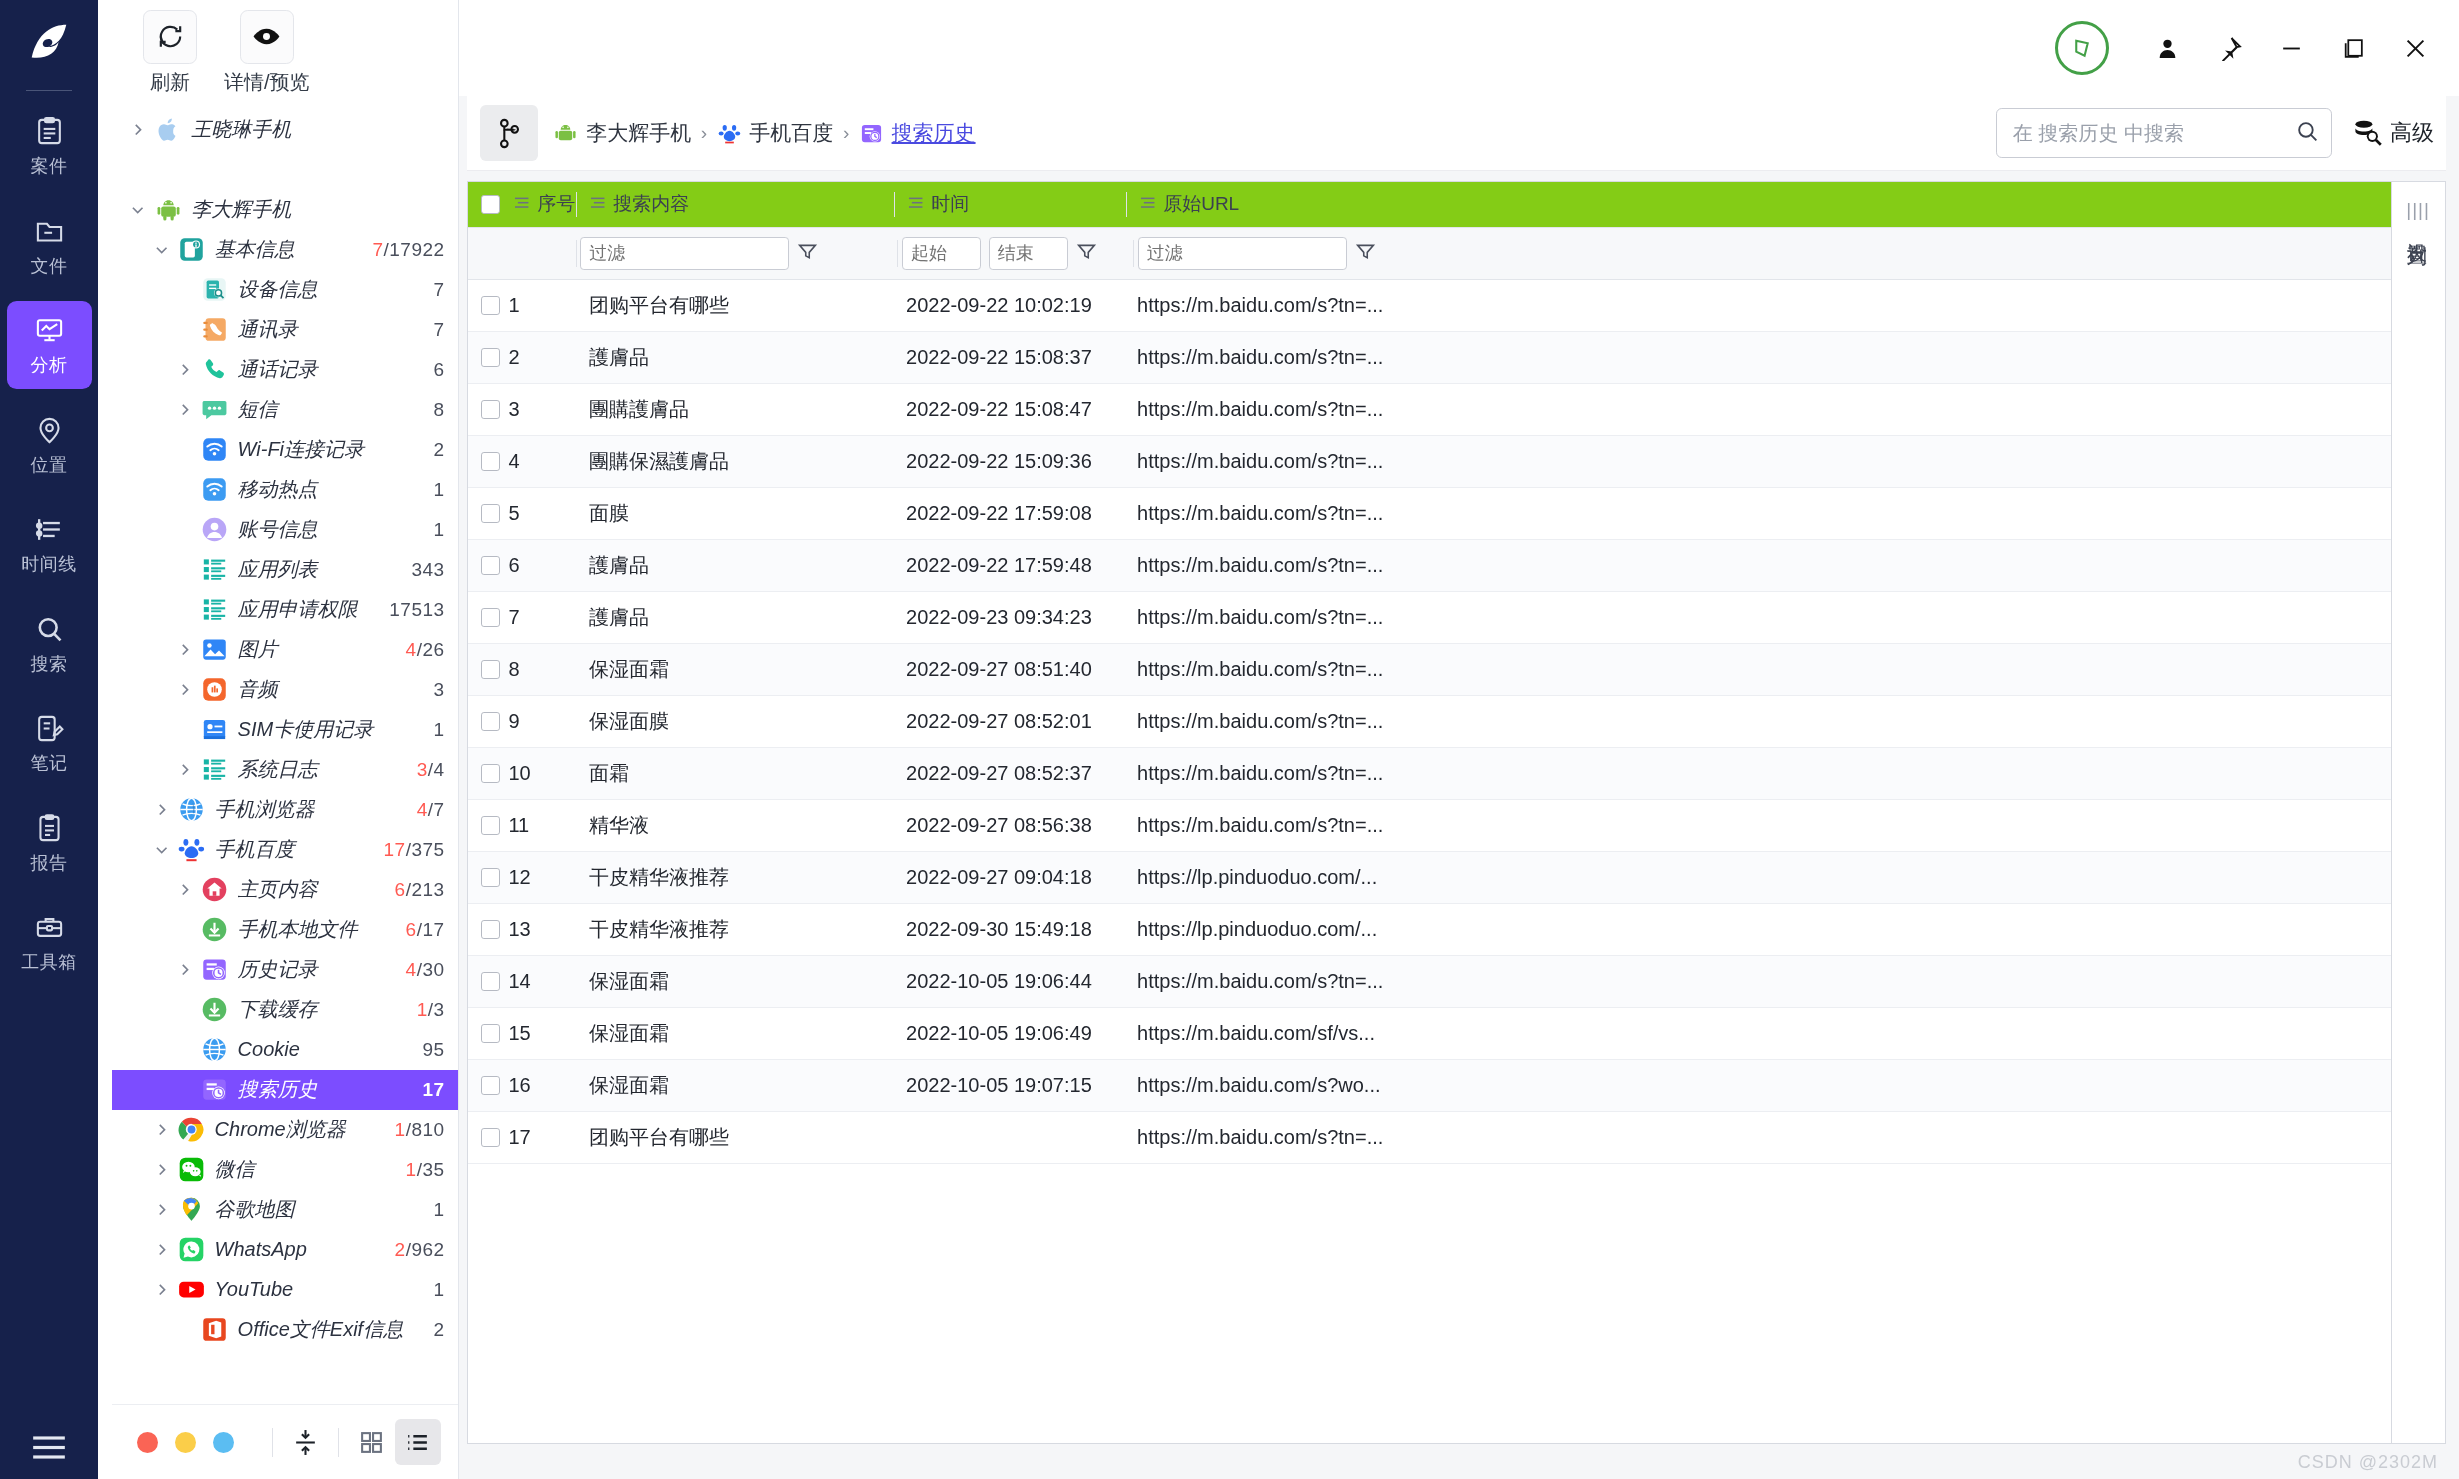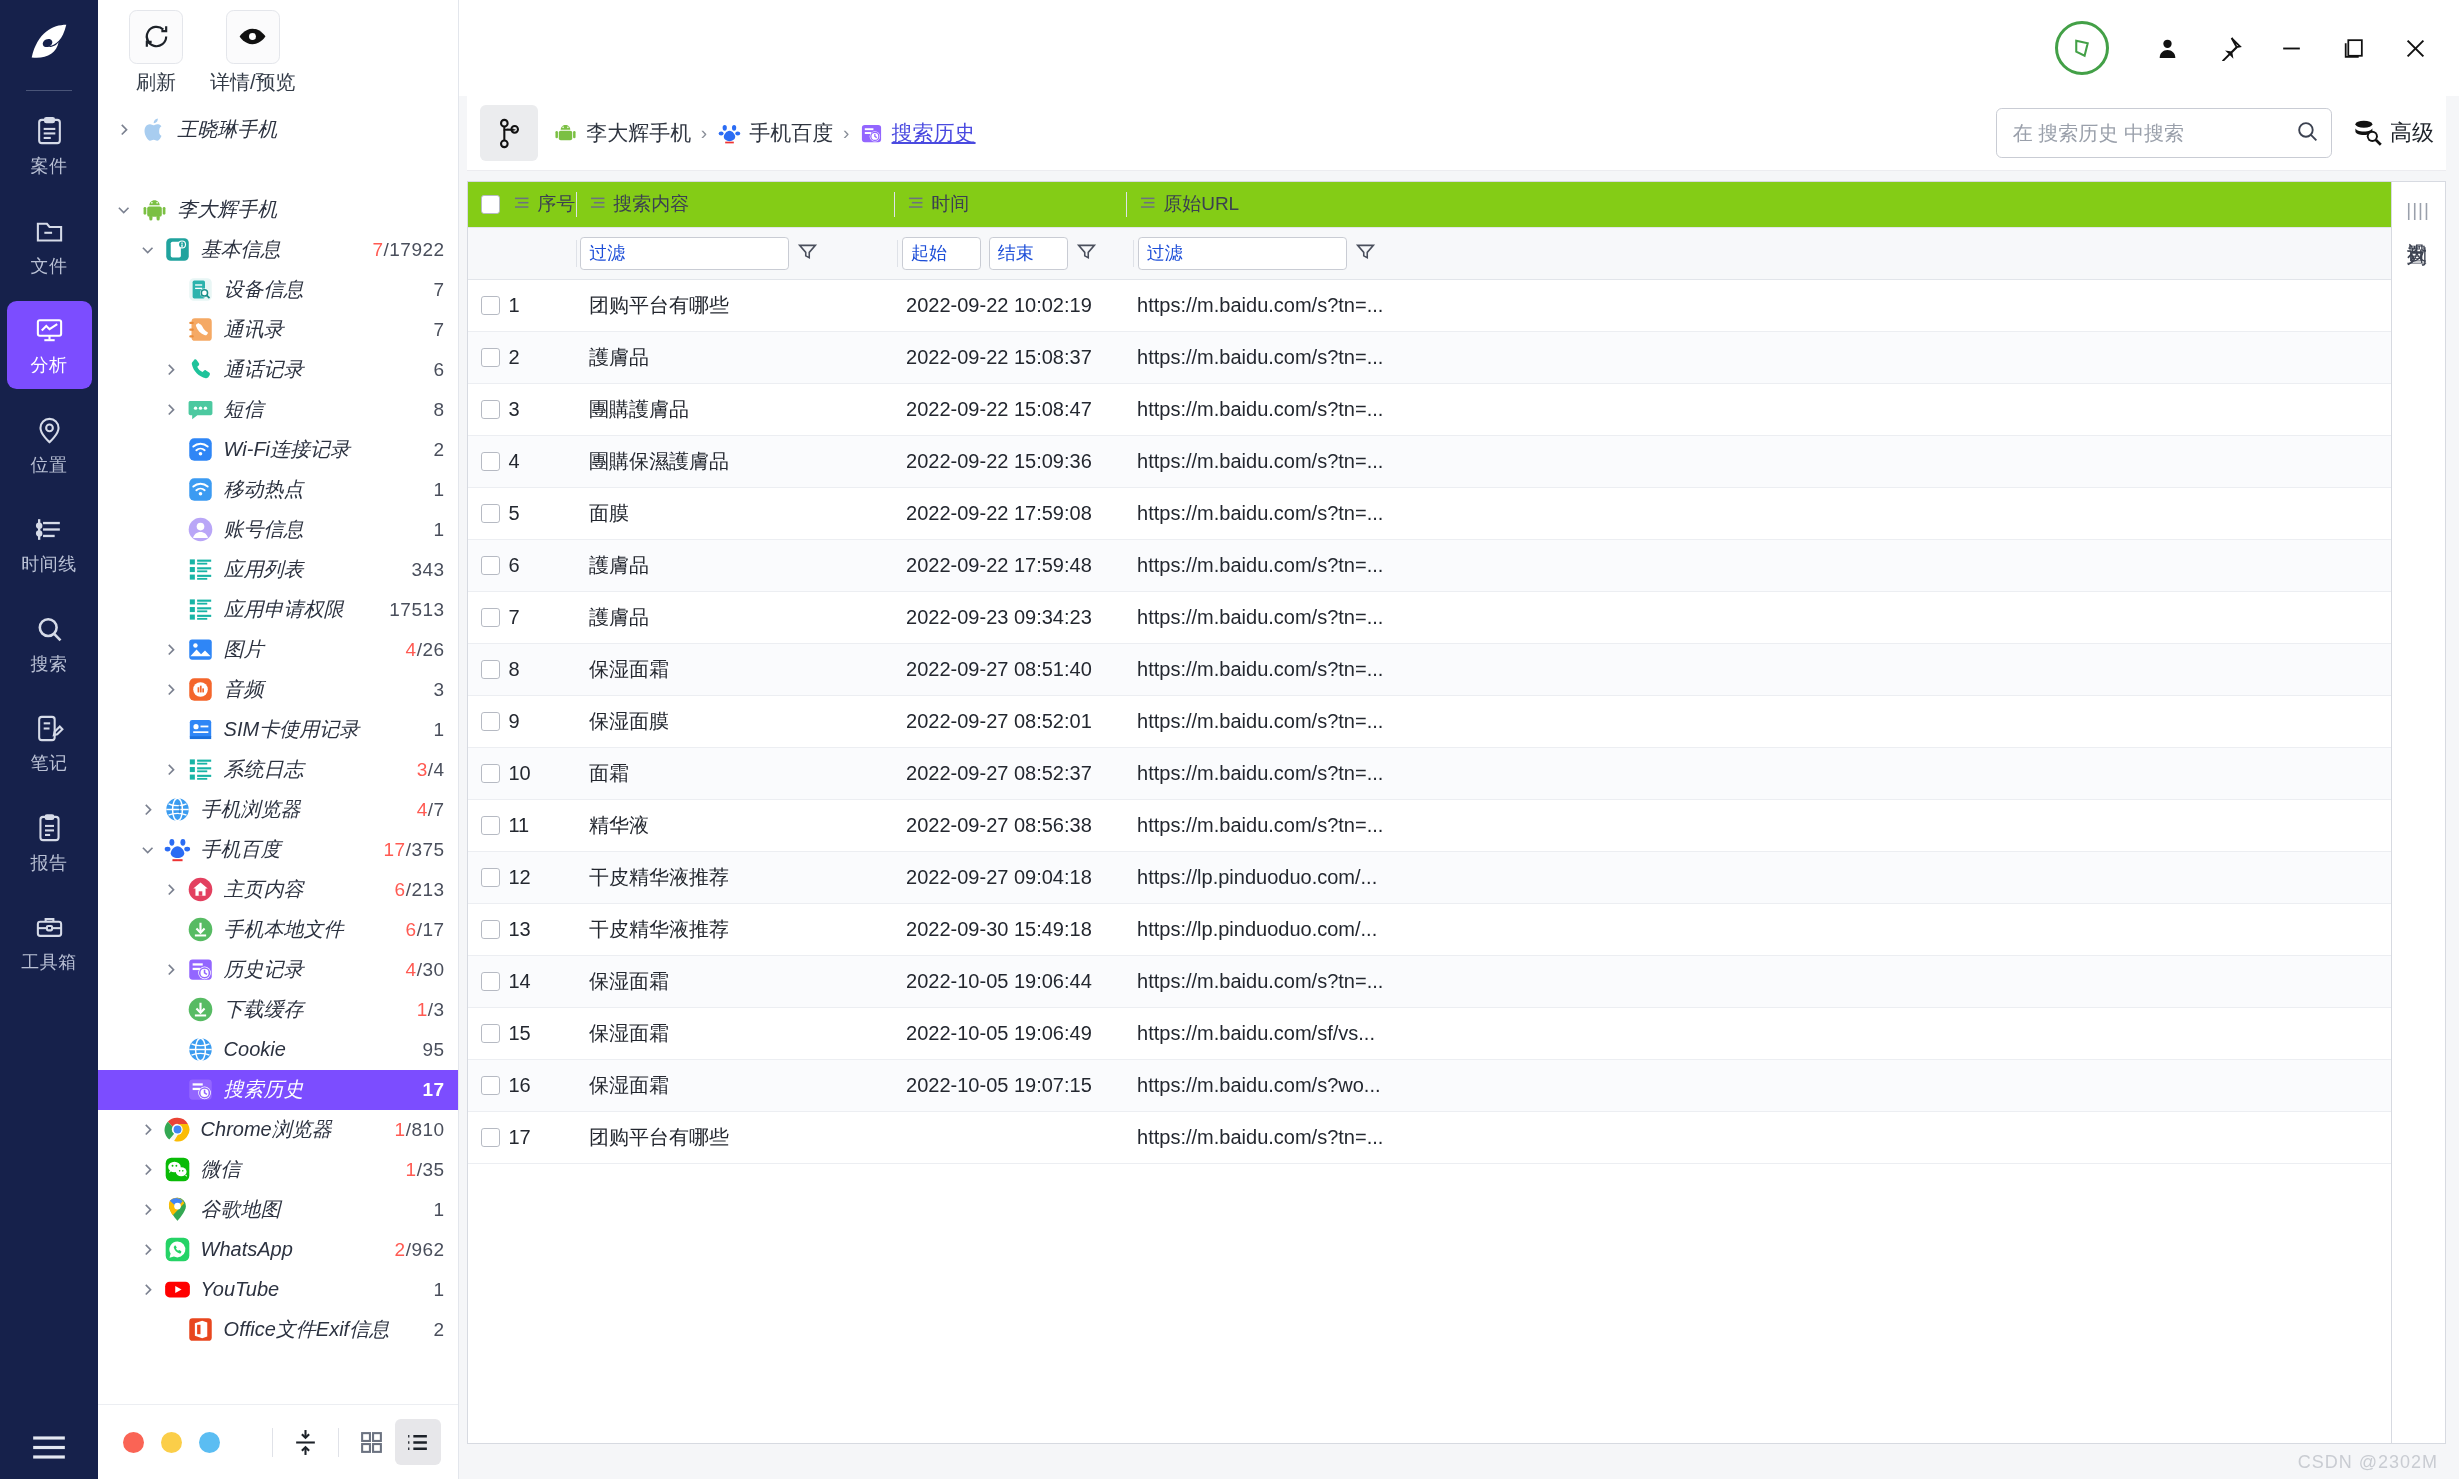--- a/index.html
+++ b/index.html
@@ -31,21 +31,21 @@
   .rail-item .ri-lb { color: #b9c0d4; font-size: 18px; letter-spacing: 0.5px; }
   .rail-item.active { background: #7c4dff; }
   .rail-item.active .ri-lb { color: #ffffff; }
   .rail-bottom { position: absolute; bottom: 17.3px; left: 0; width: 98px; display:flex; justify-content:center; }
 
   
   .treepanel {
     width: 361px; flex: 0 0 361px; height: 1479px;
     background: #ffffff; position: relative;
     border-right: 1px solid #e3e6ec;
-    display: flex; flex-direction: column;
+    display: flex; flex-direction: column; padding-left: 14px;
   }
   .tp-toolbar { height: 106px; display:flex; padding: 9.6px 0 0 31px; gap: 27px; }
   .tp-tbtn { display:flex; flex-direction:column; align-items:center; gap:5.8px; cursor:pointer; }
   .tp-tbtn .tb-box {
     width: 54px; height: 54px; border:1px solid #e4e6eb; border-radius: 7.7px;
     background:#fbfbfc; display:flex; align-items:center; justify-content:center;
   }
   .tp-tbtn .tb-lb { font-size: 20px; color: #333b47; white-space: nowrap; }
 
   .tree { flex: 1 1 auto; overflow: hidden; padding-top: 3.8px; }
@@ -148,21 +148,21 @@
   .col-t   { width: 231px; flex: 0 0 231px; }
   .col-u   { flex: 1 1 auto; min-width: 0;}
 
   .tfilter {
     height: 52px; display:flex; align-items:center; background:#f7f8fa;
     border-bottom: 1px solid #e2e5ea;
   }
   .fcell { display:flex; align-items:center; height:52px; padding-left: 11.5px; gap: 7.7px; }
   .finput {
     height: 33px; border:1px solid #c9ccd4; border-radius:3.8px; background:#fff;
-    display:flex; align-items:center; padding: 0 7.7px; font-size: 18px; color:#1d4ed8;
+    display:flex; align-items:center; padding: 0 7.7px; font-size: 18px; color:#737373;
   }
   .finput.wide { width: 209px; }
   .finput.small { width: 79px; }
   .fnl { width:1px; height:27px; background:#dfe2e8; margin-right: 3.8px; }
 
   .tbody { flex: 1 1 auto; overflow: hidden; }
   .trw {
     height: 52px; display:flex; align-items:center; font-size: 20px; color:#23272f;
     border-bottom: 1px solid #eceef2;
   }

